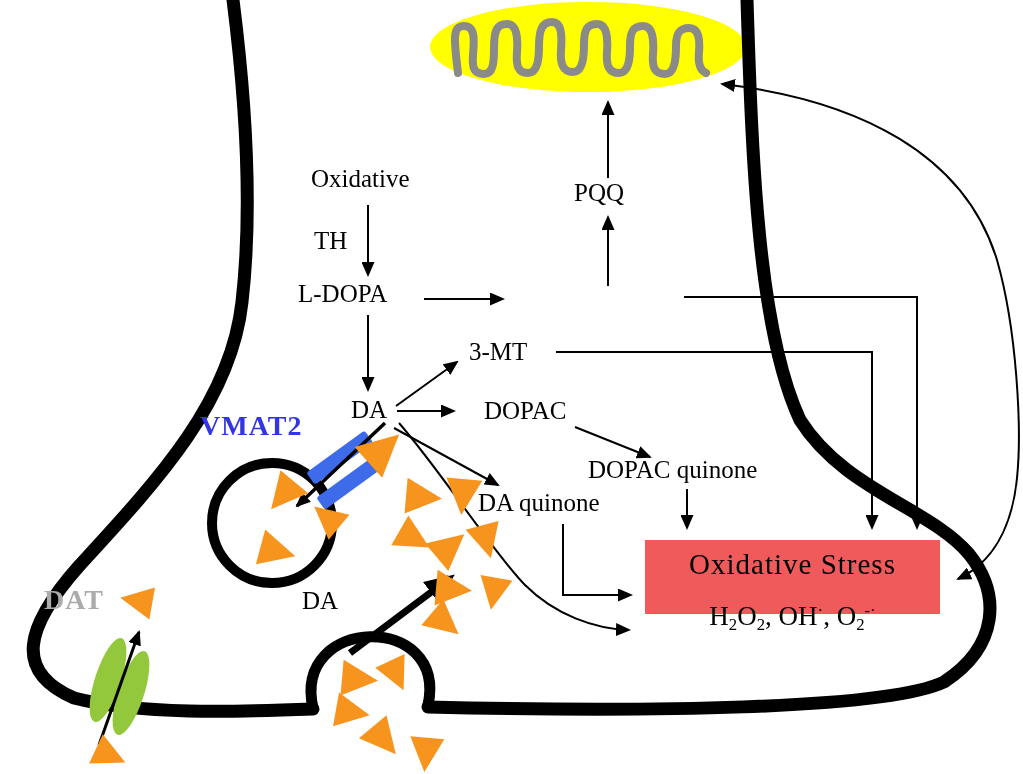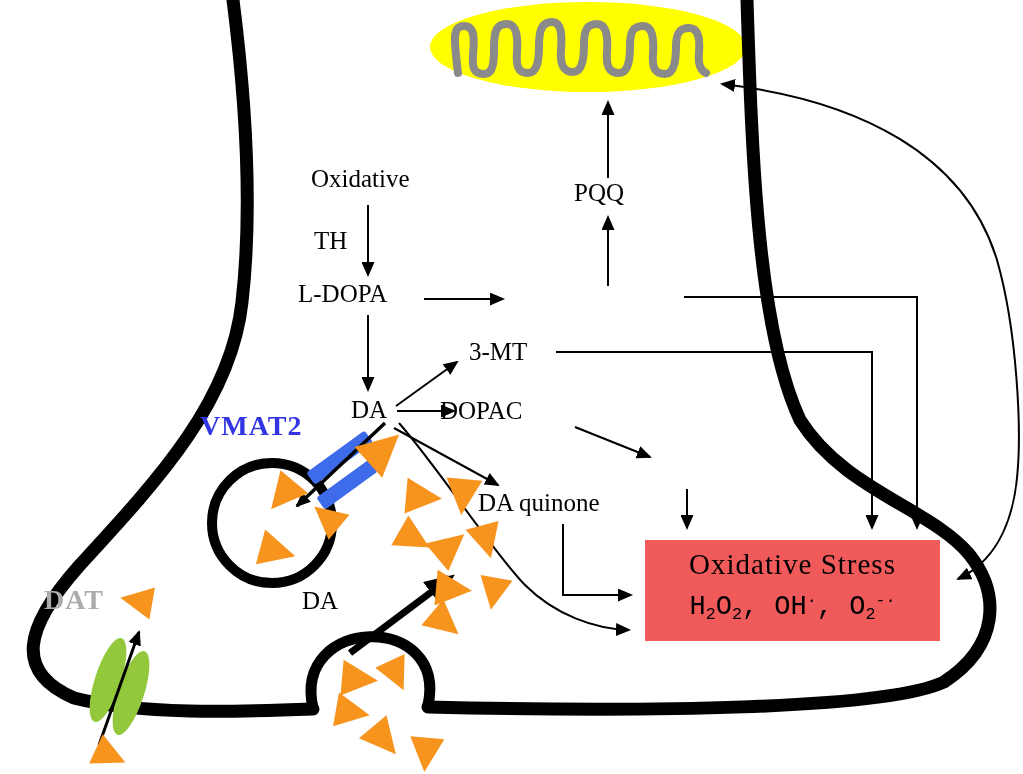--- a/index.html
+++ b/index.html
@@ -4,24 +4,24 @@
 <style>
   html,body{margin:0;padding:0;background:#fff;}
   #stage{position:relative;width:1023px;height:774px;background:#fff;overflow:hidden;
          font-family:"Liberation Serif", serif;}
   #shapes{position:absolute;left:0;top:0;width:1023px;height:774px;}
   .lbl{position:absolute;color:#000;font-size:25px;line-height:1;white-space:nowrap;}
   .italic{}
   .bold-slab{font-weight:bold;letter-spacing:1px;font-size:28px;}
   .vmat{color:var(--vmat2_blue,#3335E3);}
   .dat{color:var(--dat_gray,#ABABAB);}
-  #stress-box{position:absolute;left:645px;top:540px;width:295px;height:101px;
+  #stress-box{position:absolute;left:645px;top:540px;width:295px;height:74px;
               background:var(--stress_red,#F15A5A);text-align:center;color:#000;}
   #stress-title{margin-top:8px;font-size:29px;letter-spacing:1px;}
-  #ros-formula{margin-top:10px;font-size:27px;font-family:Liberation Mono, monospace;}
+  #ros-formula{margin-top:20px;font-size:27px;}
   .sub{font-size:0.62em;vertical-align:-0.28em;}
   .sup{font-size:0.62em;vertical-align:0.55em;}
 </style>
 </head>
 <body>
 
 <div id="stage">
 
   <svg id="shapes" viewBox="0 0 1023 774">
     <defs>
@@ -106,21 +106,22 @@
       <use href="#tri" transform="translate(109 755) rotate(25) scale(0.9)"></use>
     </g>
   </svg>
 
   <div class="lbl" style="left:311px;top:166px">Oxidative</div>
   <div class="lbl italic" style="left:314px;top:228px">TH</div>
   <div class="lbl" style="left:298px;top:281px">L-DOPA</div>
   <div class="lbl" style="left:574px;top:180px">PQQ</div>
   <div class="lbl" style="left:469px;top:339px">3-MT</div>
   <div class="lbl" style="left:351px;top:397px">DA</div>
-  <div class="lbl" style="left:440px;top:398px">DOPAC</div>
+  <div class="lbl" style="left:484px;top:398px">DOPAC</div>
+  <div class="lbl" style="left:588px;top:457px">DOPAC quinone</div>
   <div class="lbl" style="left:478px;top:490px">DA quinone</div>
   <div class="lbl bold-slab vmat" style="left:200px;top:412px">VMAT2</div>
   <div class="lbl bold-slab dat" style="left:44px;top:586px">DAT</div>
   <div class="lbl" style="left:302px;top:588px">DA</div>
 
   <div id="stress-box">
     <div id="stress-title">Oxidative Stress</div>
     <div id="ros-formula"><span>H</span><span class="sub">2</span><span>O</span><span class="sub">2</span><span>, OH</span><span class="sup">·</span><span>, O</span><span class="sub">2</span><span class="sup">-·</span></div>
   </div>
 

